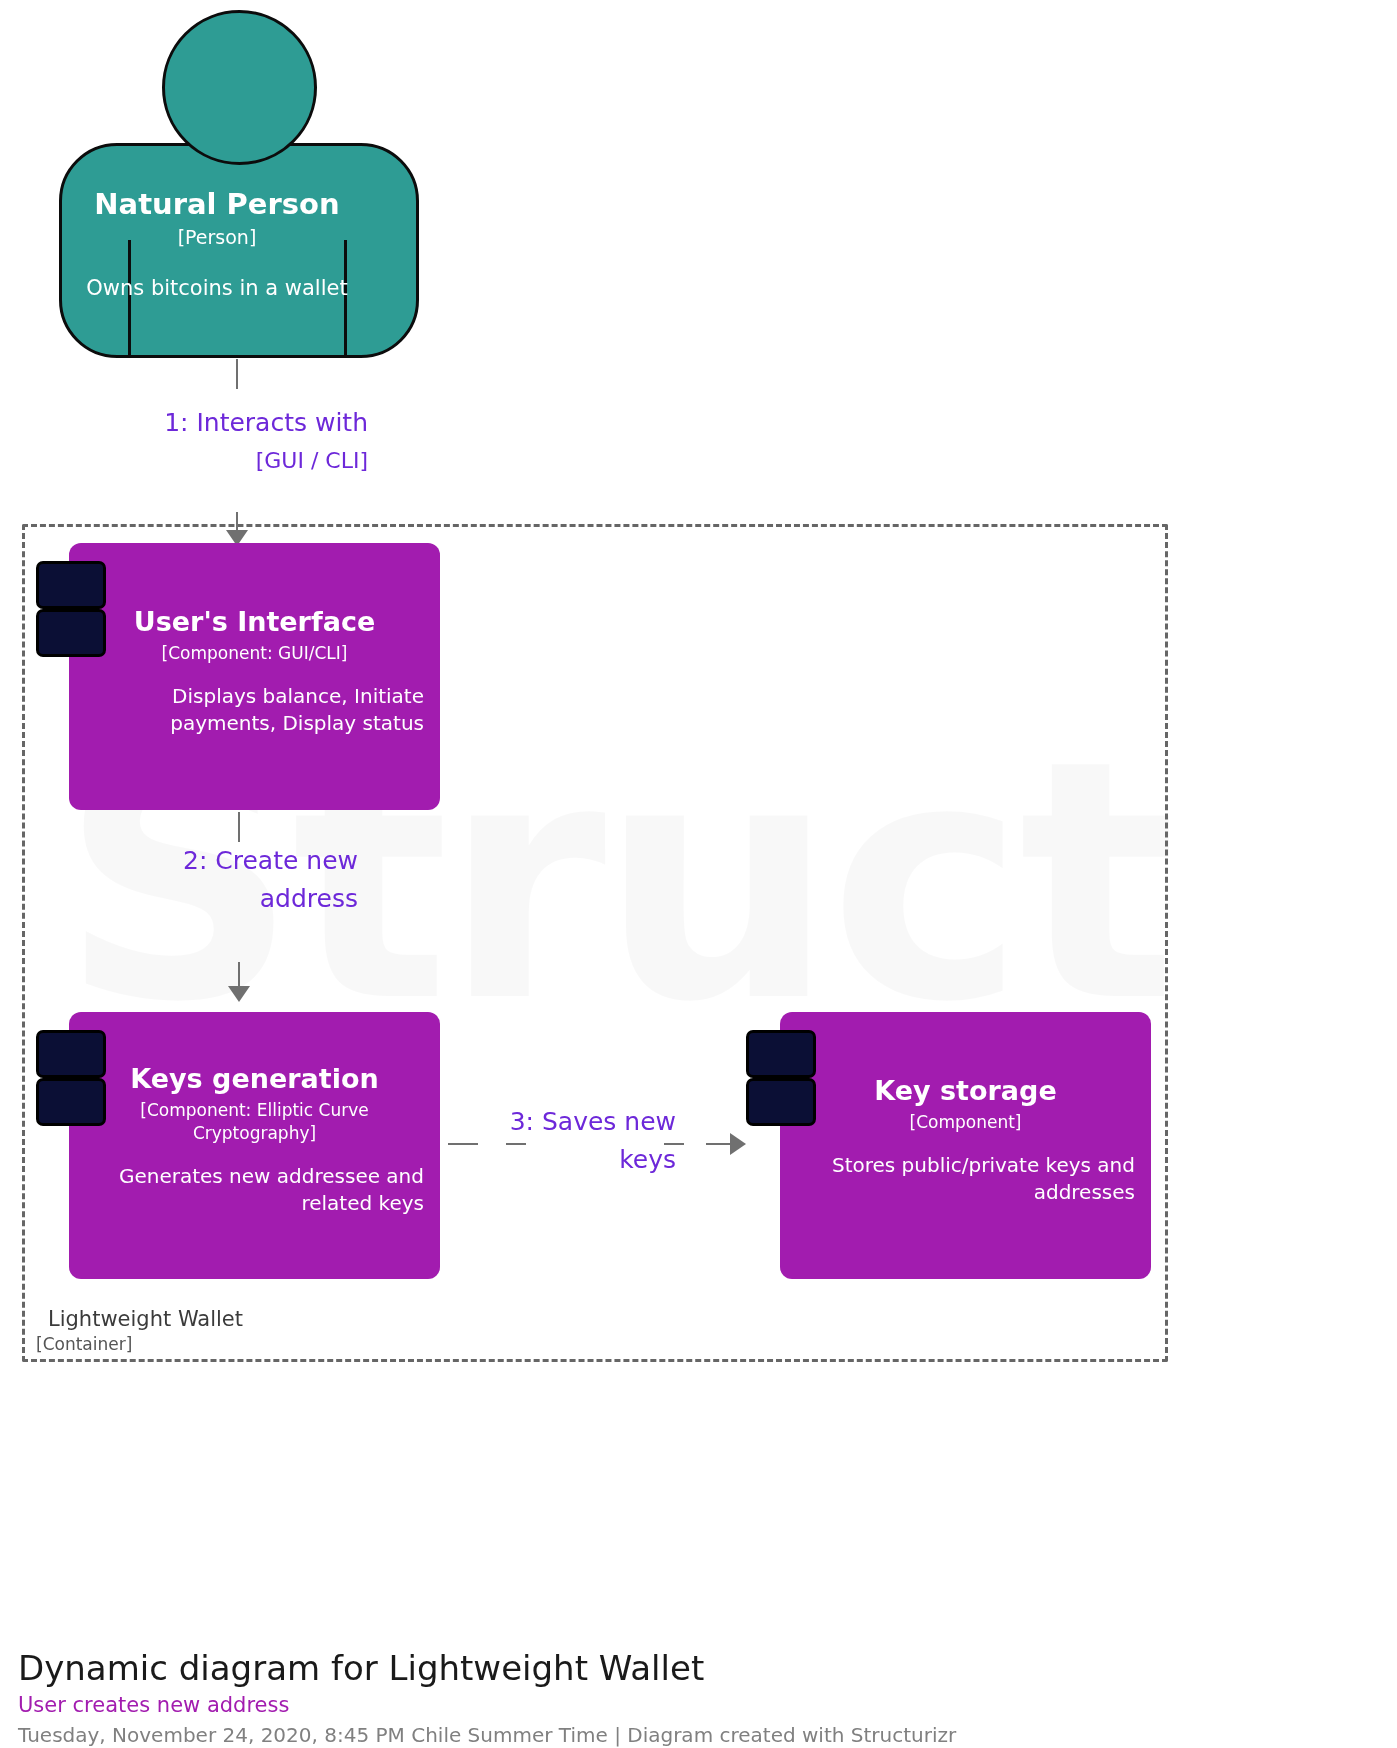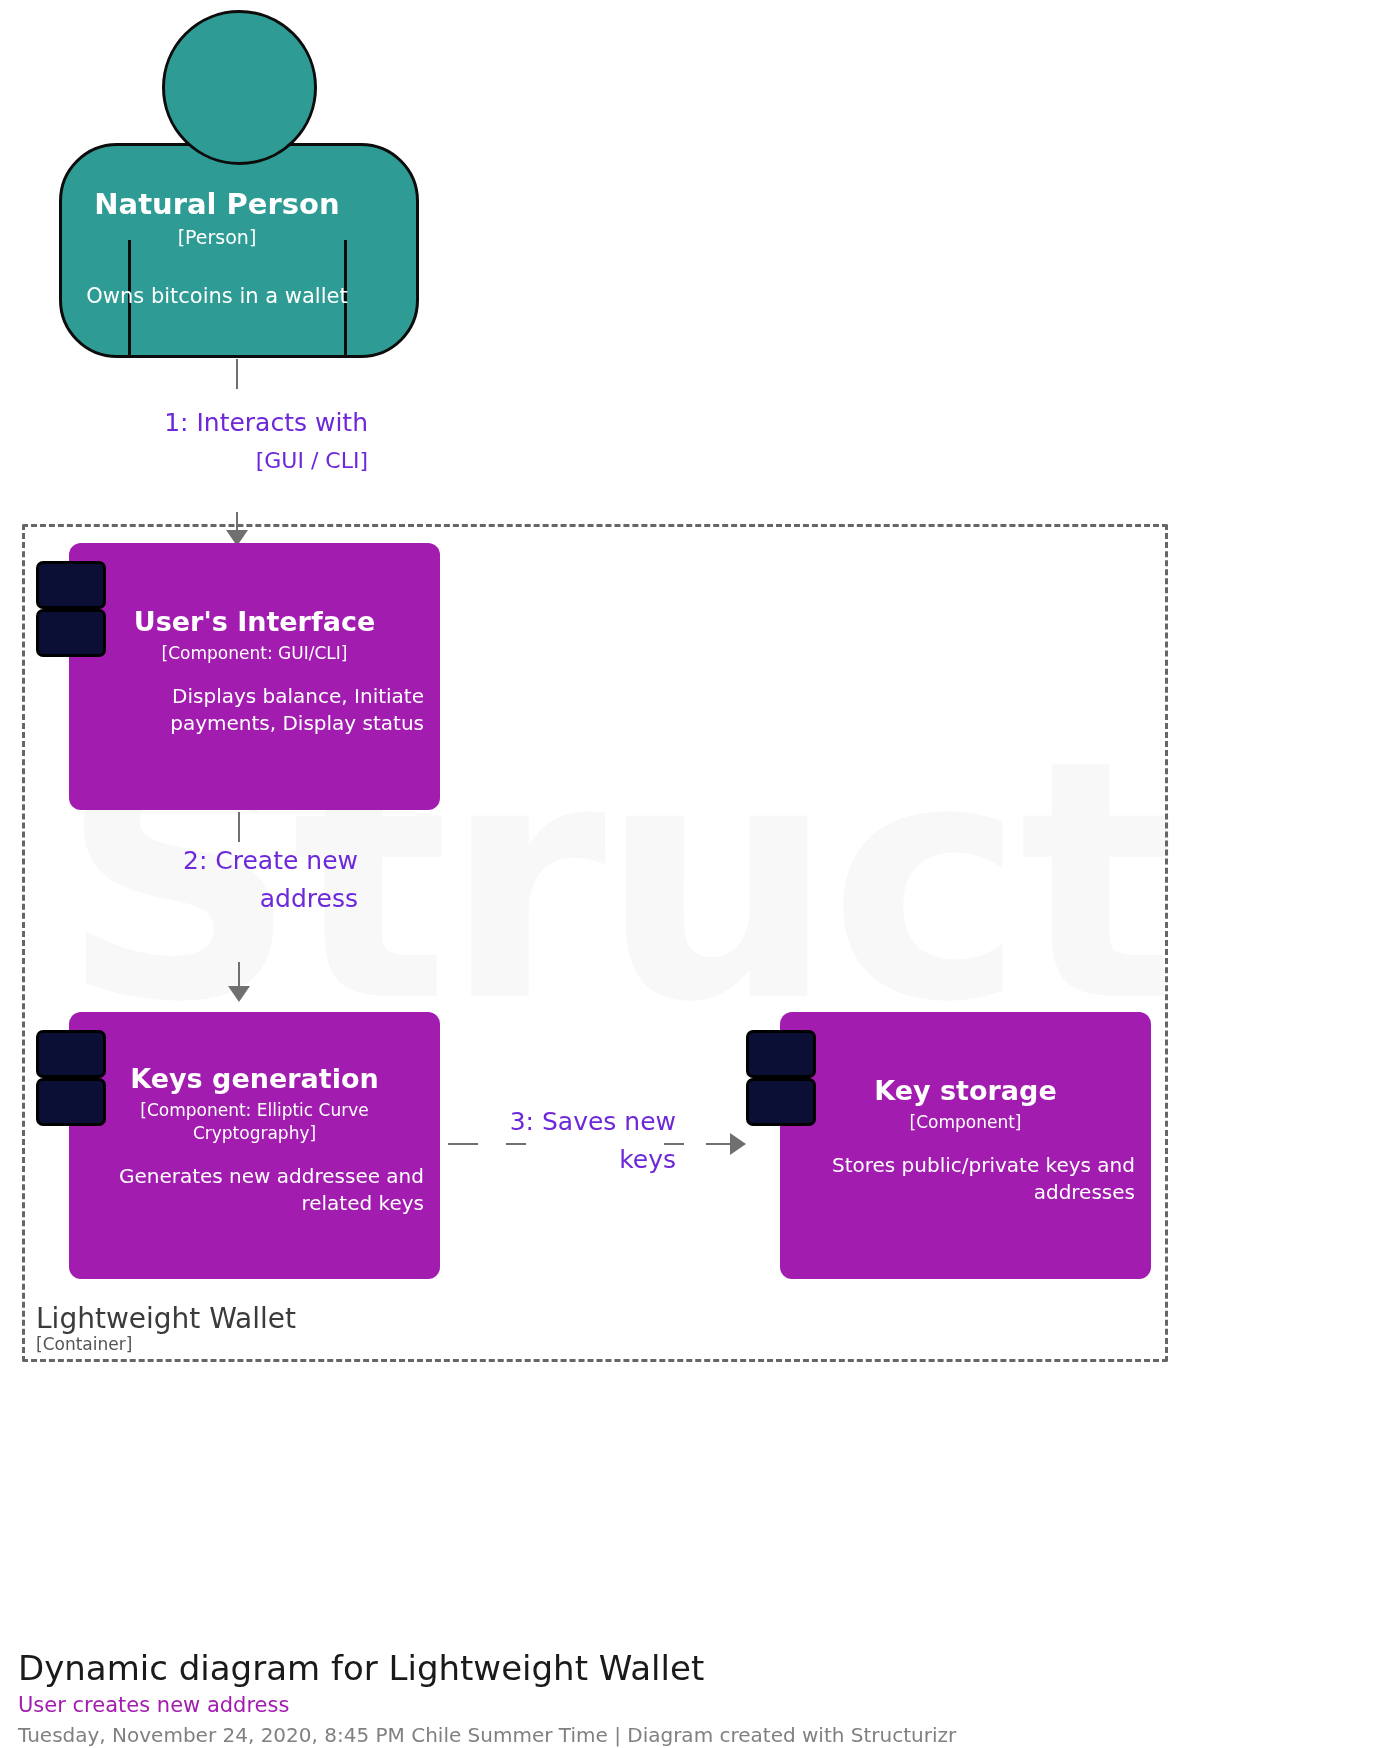--- a/index.html
+++ b/index.html
@@ -101,21 +101,21 @@
   .person-type {
     font-size: 19px;
     font-weight: 400;
     line-height: 26px;
     margin-top: 2px;
   }
   .person-desc {
     font-size: 21px;
     font-weight: 400;
     line-height: 28px;
-    margin-top: 32px;
+    margin-top: 24px;
   }
 
   
   .component {
     position: absolute;
     background: #a21caf;
     border-radius: 12px;
     box-sizing: border-box;
     z-index: 5;
   }
@@ -170,22 +170,23 @@
     z-index: 1;
   }
   .boundary-label {
     position: absolute;
     left: 36px;
     top: 1305px;
     z-index: 3;
     color: #3b3b3b;
   }
   .boundary-name {
-    font-size: 28px;
+    font-size: 21px;
     line-height: 28px;
+    margin-left: 12px;
   }
   .boundary-type {
     font-size: 17px;
     line-height: 23px;
     color: #555555;
   }
 
   
   .rel-line-v {
     position: absolute;

